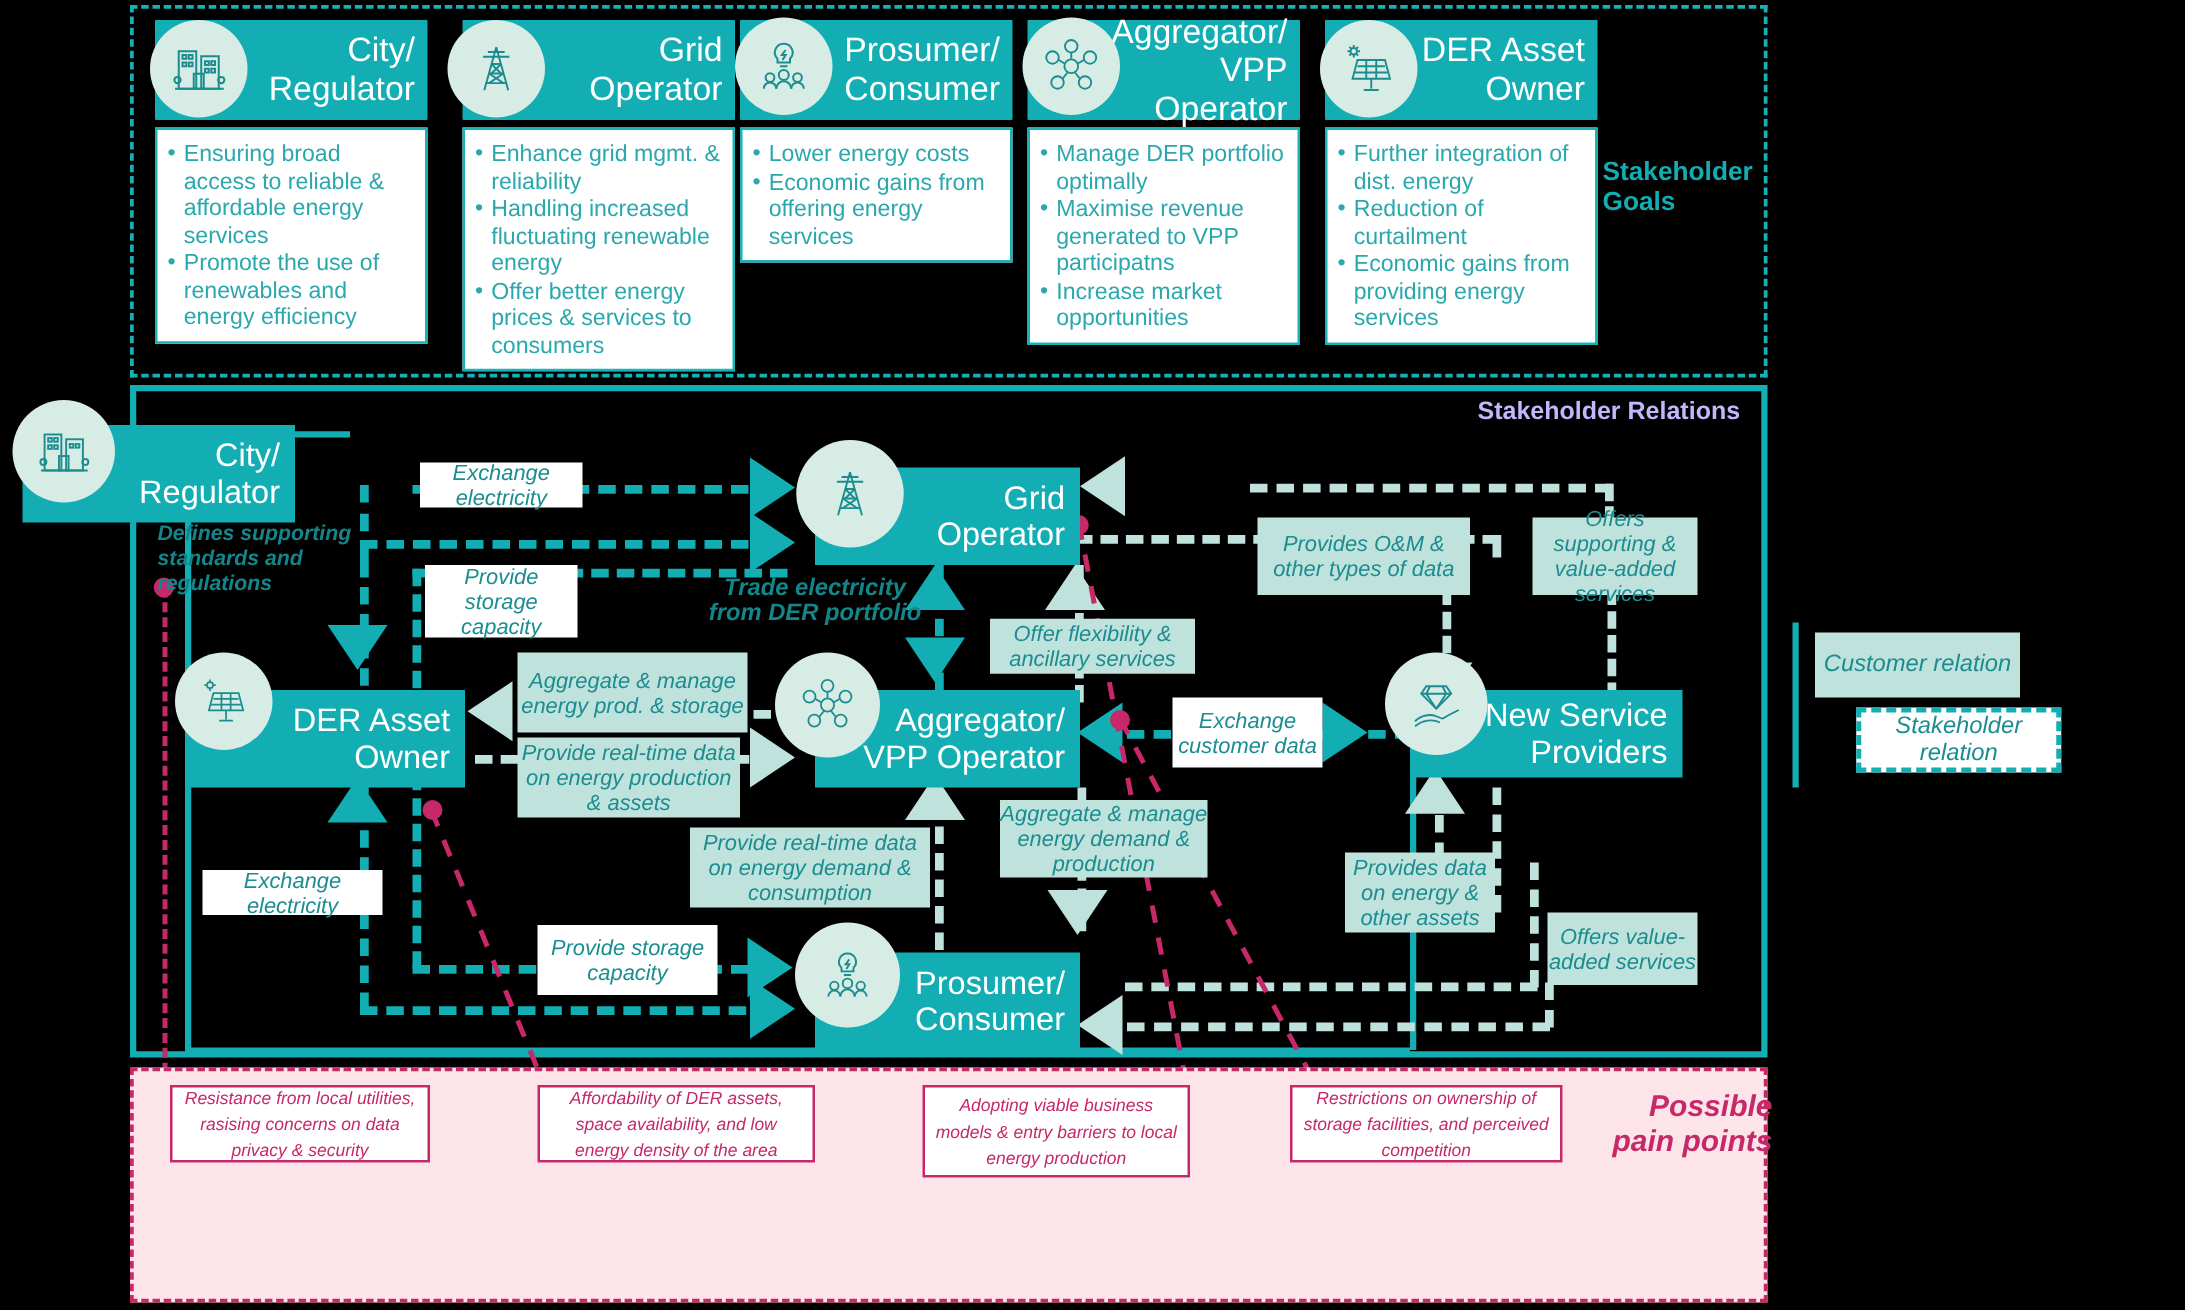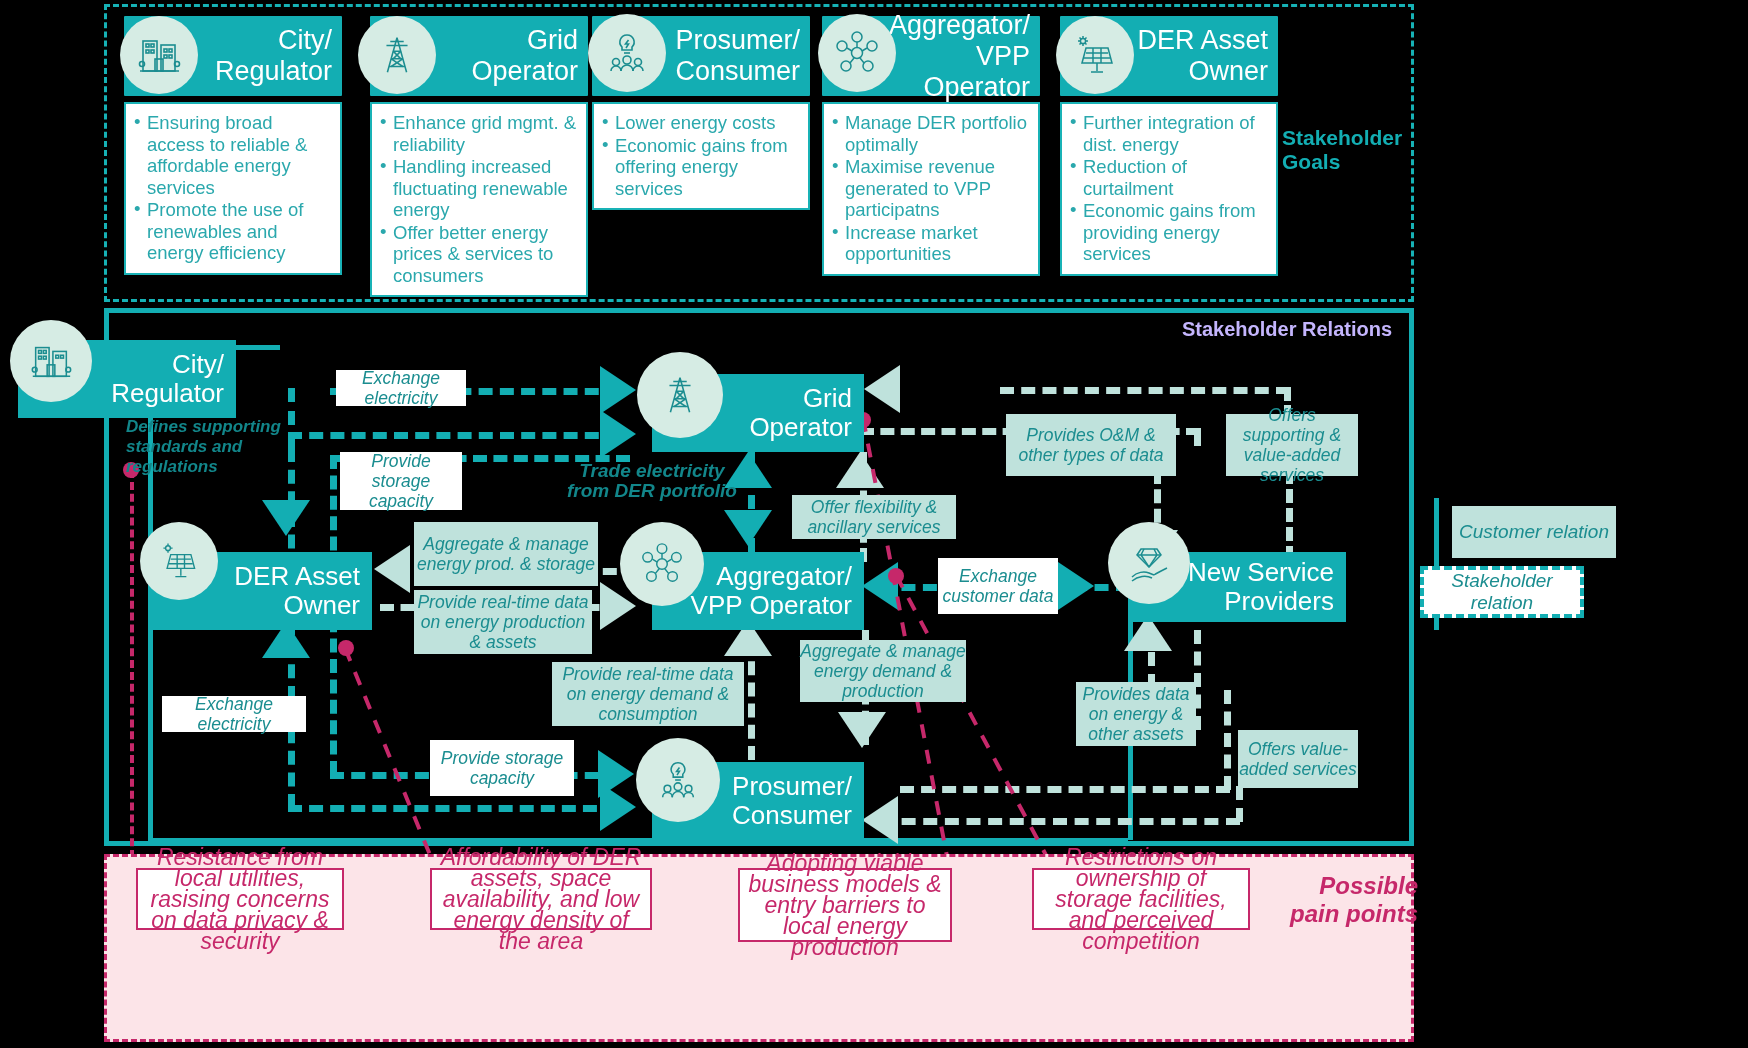--- a/index.html
+++ b/index.html
@@ -65,29 +65,29 @@
   .arw.d-pale{border-left:24px solid transparent;border-right:24px solid transparent;border-top:36px solid #bfe2dc;}
   .arw.u-pale{border-left:24px solid transparent;border-right:24px solid transparent;border-bottom:36px solid #bfe2dc;}
 
   .dot{position:absolute;width:16px;height:16px;border-radius:50%;background:#c6286a;}
 
   
   #legend-div{left:1434px;top:498px;width:0;height:132px;border-left:5px solid #13aeb3;}
   .lg-box{position:absolute;display:flex;align-items:center;justify-content:center;
           text-align:center;font-style:italic;color:#1b8d90;font-size:19px;line-height:22px;}
   #lg-cust{left:1452px;top:506px;width:164px;height:52px;background:#bfe2dc;}
-  #lg-stake{left:1420px;top:566px;width:164px;height:52px;background:#fff;
+  #lg-stake{left:1485px;top:566px;width:164px;height:52px;background:#fff;
             border:4px dashed #13aeb3;}
 
   
   #pain-frame{left:104px;top:854px;width:1310px;height:188px;
               background:#fce4e8;border:3px dashed #c6286a;}
   .pain{position:absolute;background:#fff;border:2px solid #c6286a;
         display:flex;align-items:center;justify-content:center;text-align:center;
-        font-style:italic;color:#c6286a;font-size:23px;line-height:21px;padding:4px 8px;
+        font-style:italic;color:#c6286a;font-size:14px;line-height:21px;padding:4px 8px;
         box-sizing:border-box;}
   #pain-label{left:1278px;top:872px;width:140px;color:#c6286a;font-size:24px;
               font-style:italic;font-weight:bold;line-height:28px;text-align:right;}
 </style>
 </head>
 <body>
 
 <div id="root">
 
   <div class="abs" id="goals-frame"></div>

